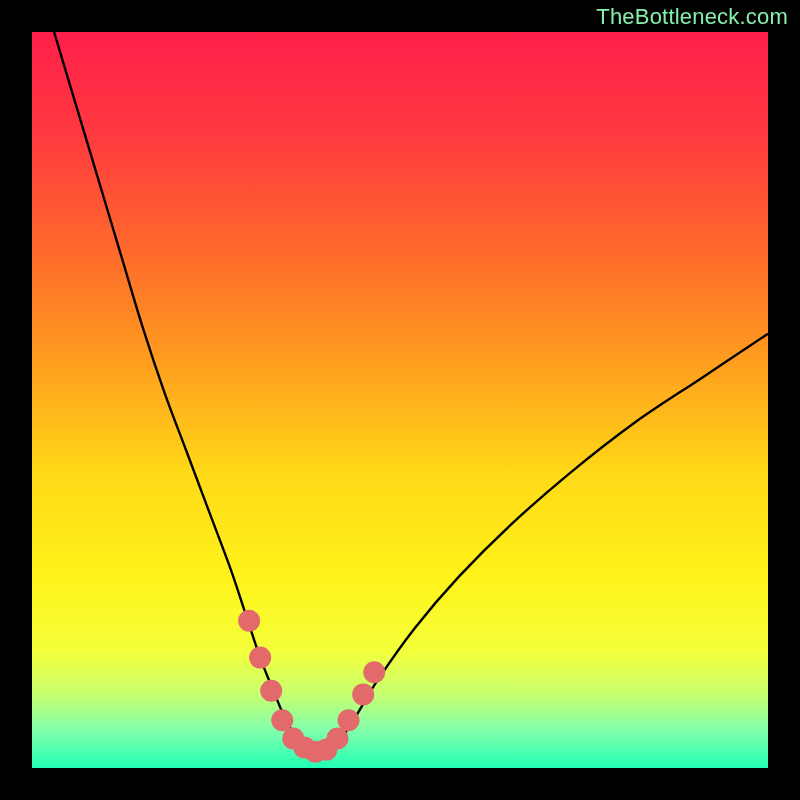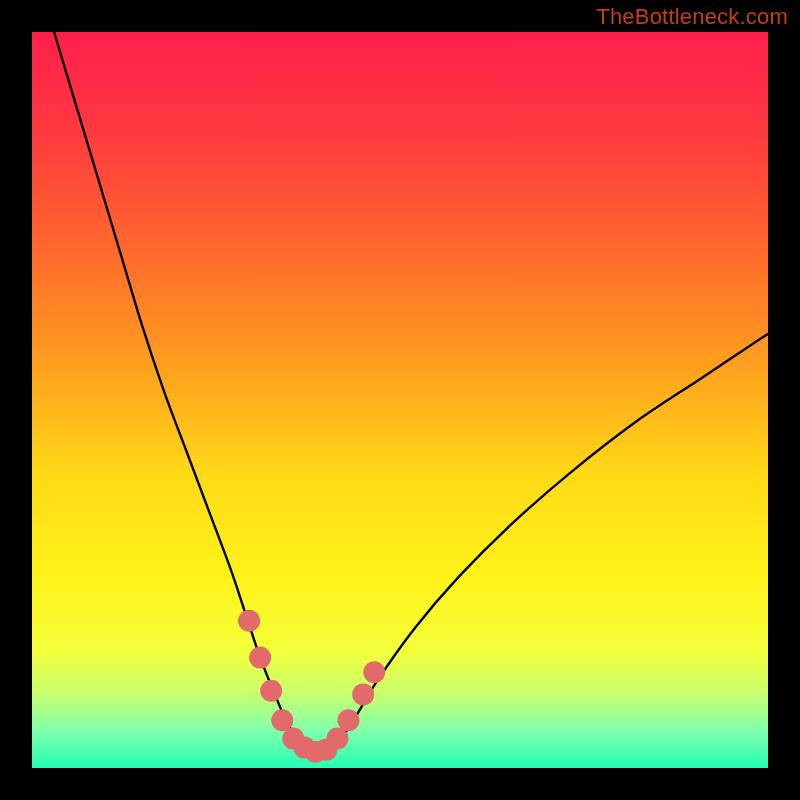--- a/index.html
+++ b/index.html
@@ -16,21 +16,21 @@
     left: 0;
     top: 0;
     width: 800px;
     height: 800px;
     background: #000;
   }
   .watermark {
     position: absolute;
     top: 4px;
     right: 12px;
-    color: #c2410c;
+    color: #86efac;
     font-size: 22px;
     font-weight: 400;
     letter-spacing: 0.2px;
     z-index: 10;
   }
   svg.plot {
     position: absolute;
     left: 32px;
     top: 32px;
     width: 736px;

